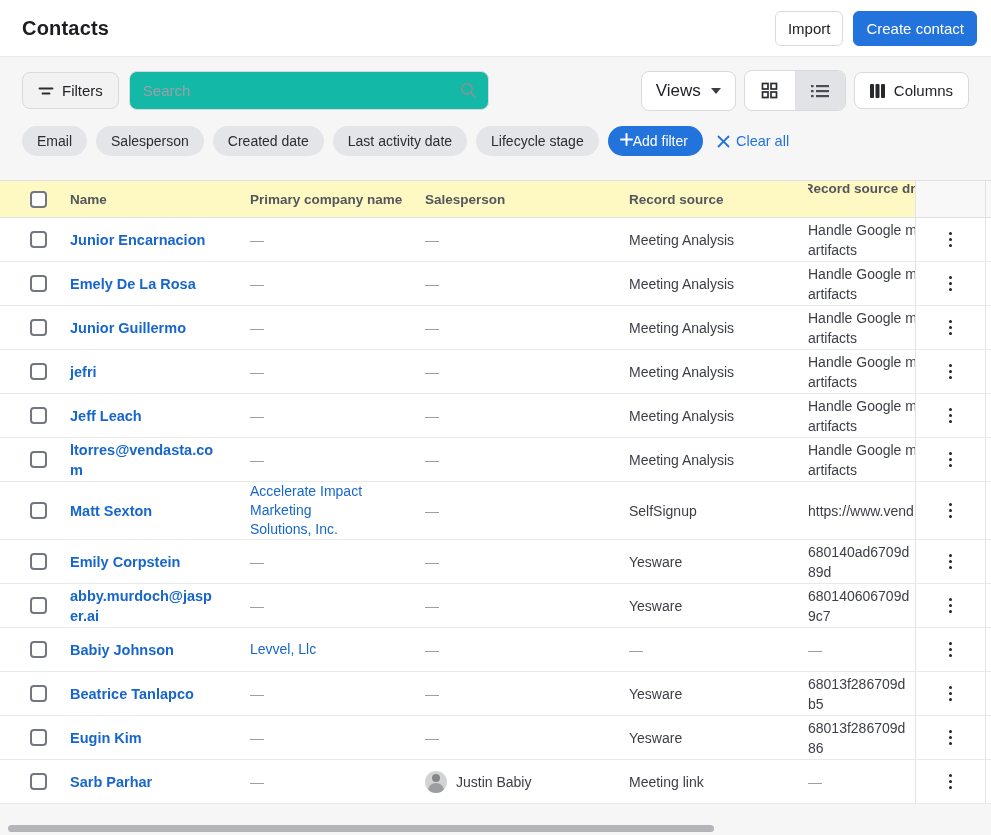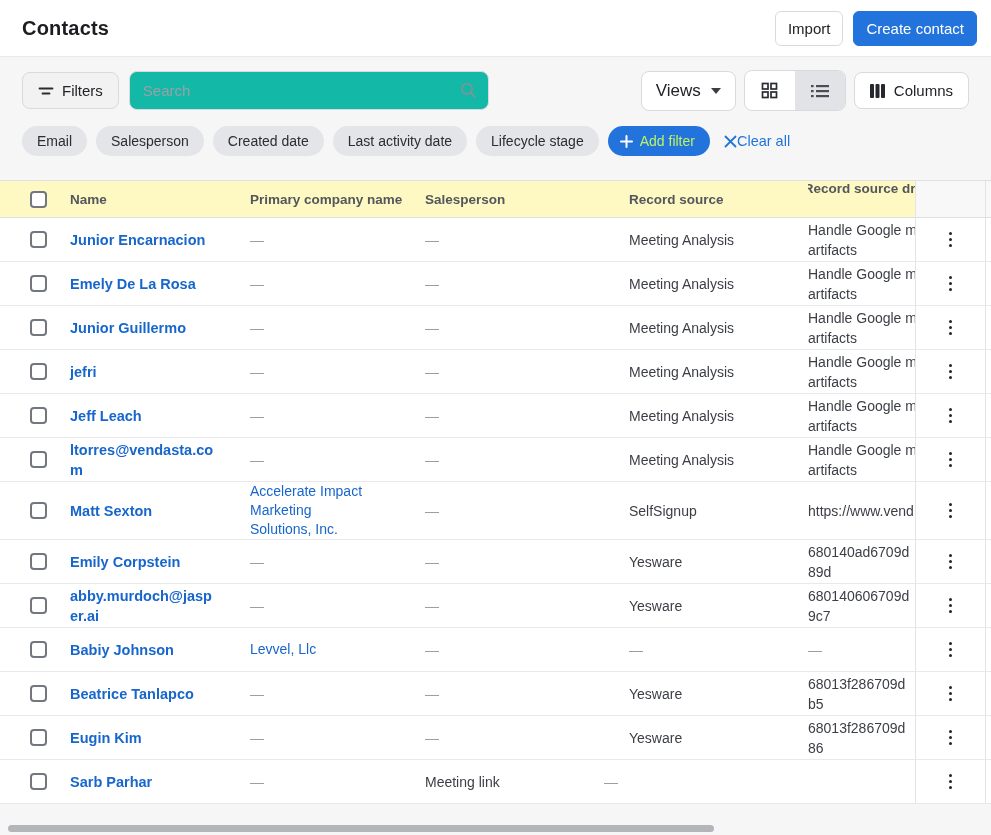--- a/index.html
+++ b/index.html
@@ -53,26 +53,26 @@
   .seg-btn { width:50px; height:39px; display:flex; align-items:center; justify-content:center; cursor:pointer; }
   .seg-btn.active { background:#e2e3e6; }
   .btn-columns { border-radius:8px; padding:9px 15px; font-size:15px; font-weight:500; gap:9px;}
   
   .chip-row { display:flex; align-items:center; gap:9px; padding:5px 22px 15px 22px; }
   .chip {
     background:#e4e5e8; border-radius:16px; padding:7px 15px; font-size:14px;
     color:#2b2d31; cursor:pointer; white-space:nowrap;
   }
   .chip-add {
-    background:#2273dc; color:#bef264; border-radius:16px; padding:7px 15px 7px 12px;
-    font-size:14px; display:inline-flex; align-items:center; gap:7px; cursor:pointer; font-weight:500;
+    background:#2273dc; color:#ffffff; border-radius:16px; padding:7px 15px 7px 12px;
+    font-size:14px; display:inline-flex; cursor:pointer; font-weight:500;
   }
   .clear-all {
     color:#2273dc; font-size:14.5px; font-weight:500; display:inline-flex; align-items:center;
-    gap:0; cursor:pointer; margin-left:5px;
+    gap:6px; cursor:pointer; margin-left:5px;
   }
   
   .table { margin-top:9px; background:#fff; }
   .trow { display:flex; background:#fff; border-bottom:1px solid #e8e9eb; min-height:44px; align-items:stretch; }
   .thead { background:#fef9c3; border-top:1px solid #dfe0e3; border-bottom:1px solid #dfe0e3; min-height:38px; }
   .cell { display:flex; align-items:center; padding-right:12px; min-width:0; }
   .c-check  { width:70px;  padding:0 0 0 30px; }
   .c-name   { width:180px; }
   .c-company{ width:175px; }
   .c-sales  { width:204px; }
@@ -593,20 +593,26 @@
       <div class="trow">
         <div class="cell c-check">
           <span class="checkbox"></span>
         </div>
         <div class="cell c-name">
           <a class="name-link">Sarb Parhar</a>
         </div>
         <div class="cell c-company">
           <span class="dash">—</span>
         </div>
+        <div class="cell c-sales">
+          <span class="sales-person">
+            <span class="avatar"></span>
+            <span class="plain">Justin Babiy</span>
+          </span>
+        </div>
         <div class="cell c-source">
           <span class="plain">Meeting link</span>
         </div>
         <div class="cell c-drill">
           <span class="dash">—</span>
         </div>
         <div class="cell c-actions">
           <span class="kebab">
             <i></i>
             <i></i>

